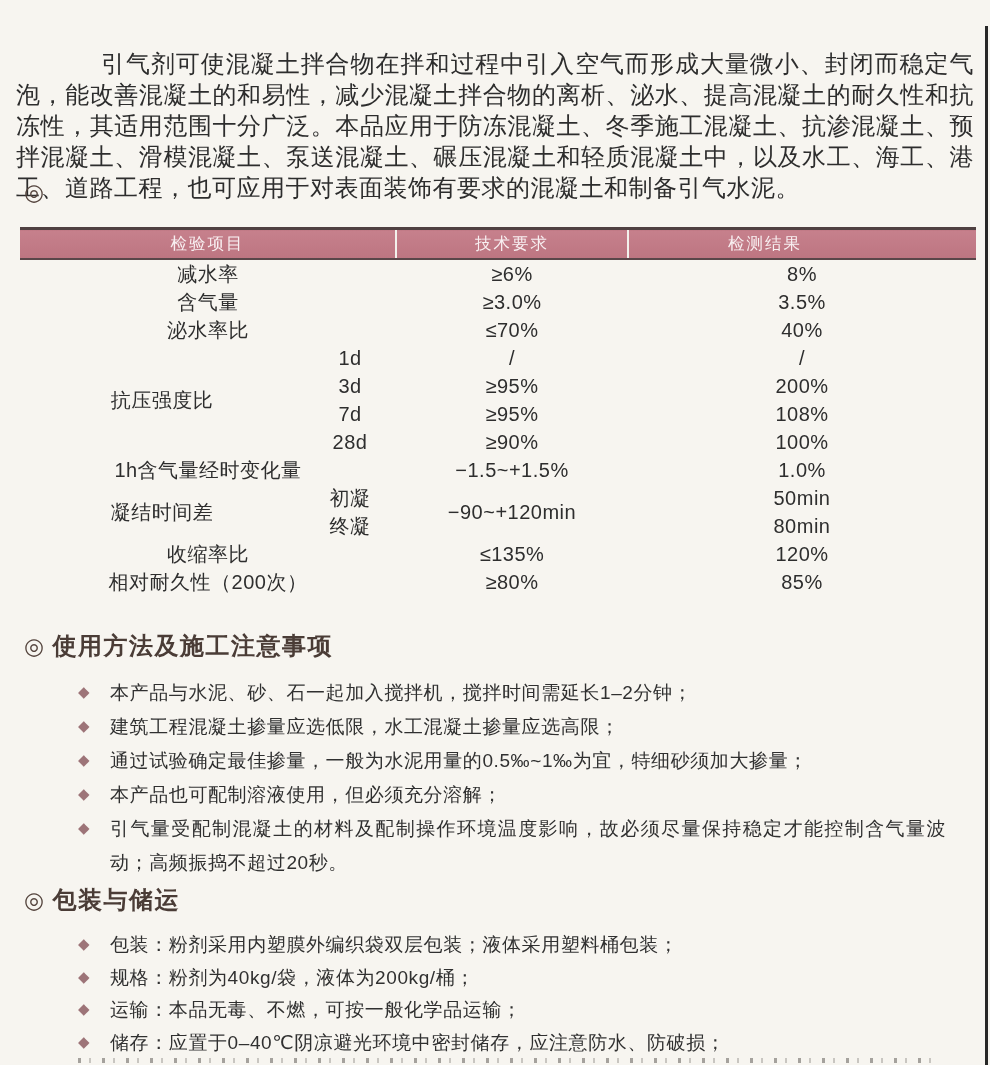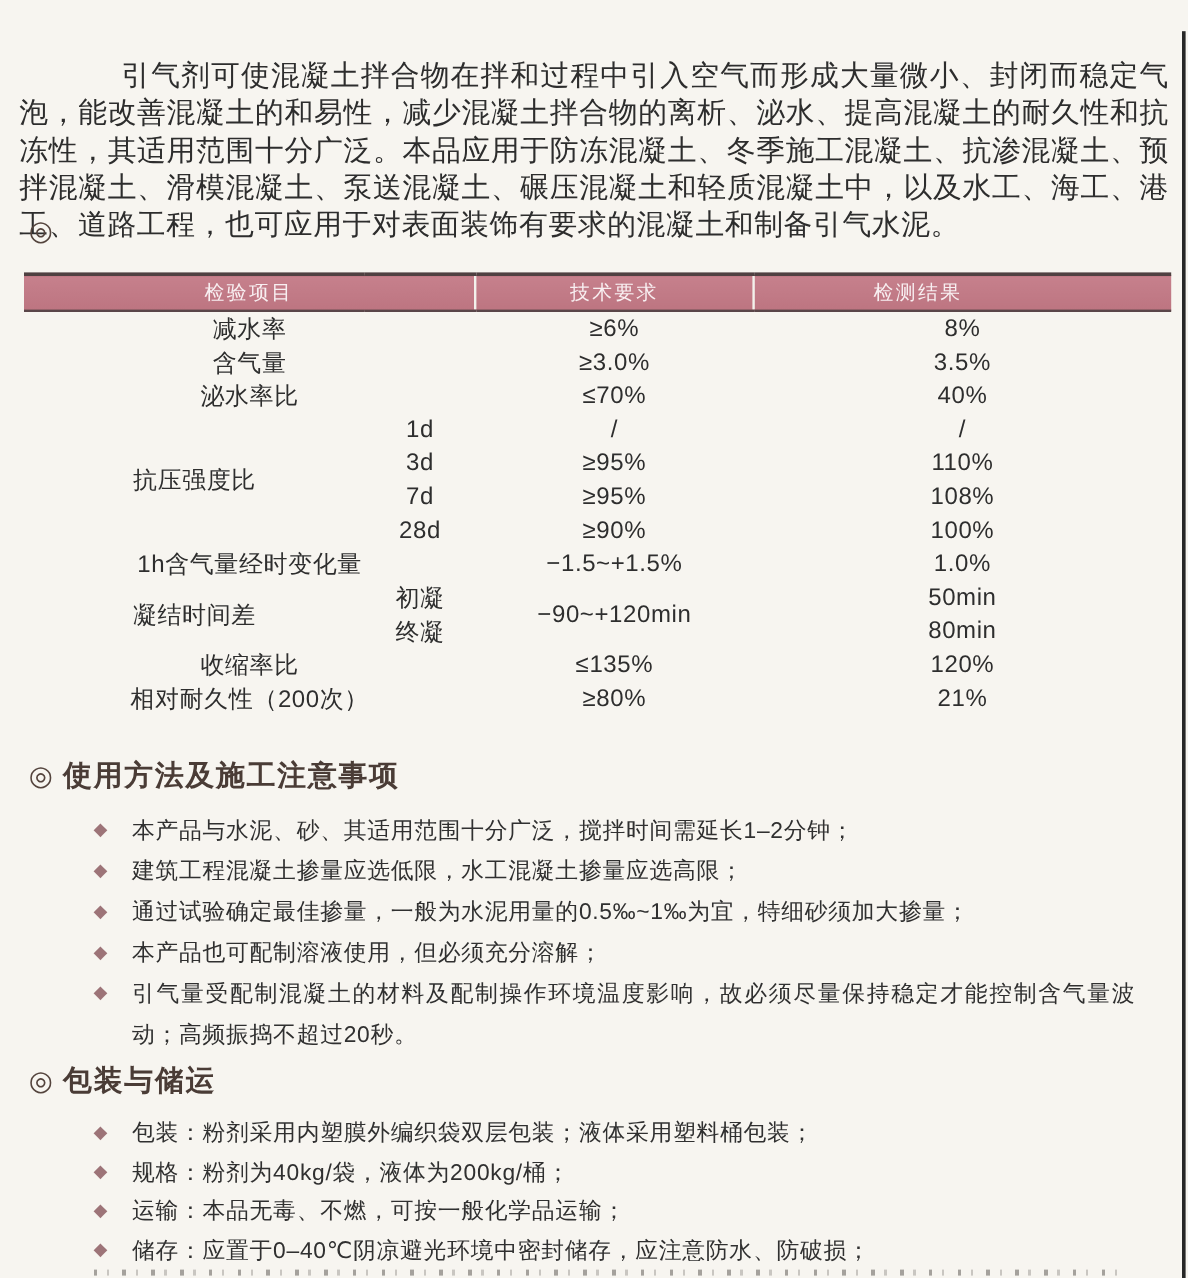--- a/index.html
+++ b/index.html
@@ -115,21 +115,21 @@
     </tr>
     <tr>
       <td rowspan="4" class="group">抗压强度比</td>
       <td>1d</td>
       <td>/</td>
       <td class="res">/</td>
     </tr>
     <tr>
       <td>3d</td>
       <td>≥95%</td>
-      <td class="res">110%</td>
+      <td class="res">200%</td>
     </tr>
     <tr>
       <td>7d</td>
       <td>≥95%</td>
       <td class="res">108%</td>
     </tr>
     <tr>
       <td>28d</td>
       <td>≥90%</td>
       <td class="res">100%</td>
@@ -150,34 +150,34 @@
       <td class="res">80min</td>
     </tr>
     <tr>
       <td colspan="2">收缩率比</td>
       <td>≤135%</td>
       <td class="res">120%</td>
     </tr>
     <tr>
       <td colspan="2">相对耐久性（200次）</td>
       <td>≥80%</td>
-      <td class="res">21%</td>
+      <td class="res">85%</td>
     </tr>
   </tbody>
 </table>
 
 <div class="sec-heading h-usage">
   <span class="sec-marker">◎</span>
   <span>使用方法及施工注意事项</span>
 </div>
 
 <ul class="blist list-usage">
   <li class="bullet">
     <span class="diamond">◆</span>
-    <span class="bullet-text">本产品与水泥、砂、其适用范围十分广泛，搅拌时间需延长1–2分钟；</span>
+    <span class="bullet-text">本产品与水泥、砂、石一起加入搅拌机，搅拌时间需延长1–2分钟；</span>
   </li>
   <li class="bullet">
     <span class="diamond">◆</span>
     <span class="bullet-text">建筑工程混凝土掺量应选低限，水工混凝土掺量应选高限；</span>
   </li>
   <li class="bullet">
     <span class="diamond">◆</span>
     <span class="bullet-text">通过试验确定最佳掺量，一般为水泥用量的0.5‰~1‰为宜，特细砂须加大掺量；</span>
   </li>
   <li class="bullet">

